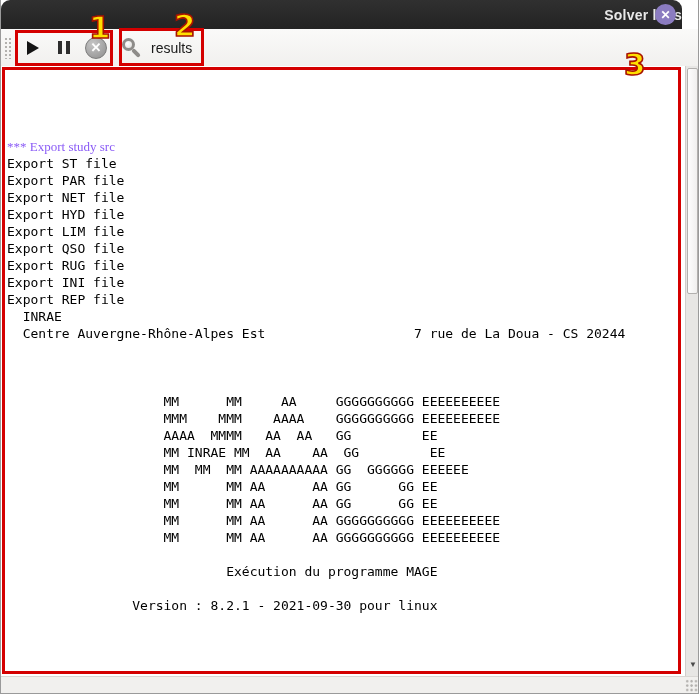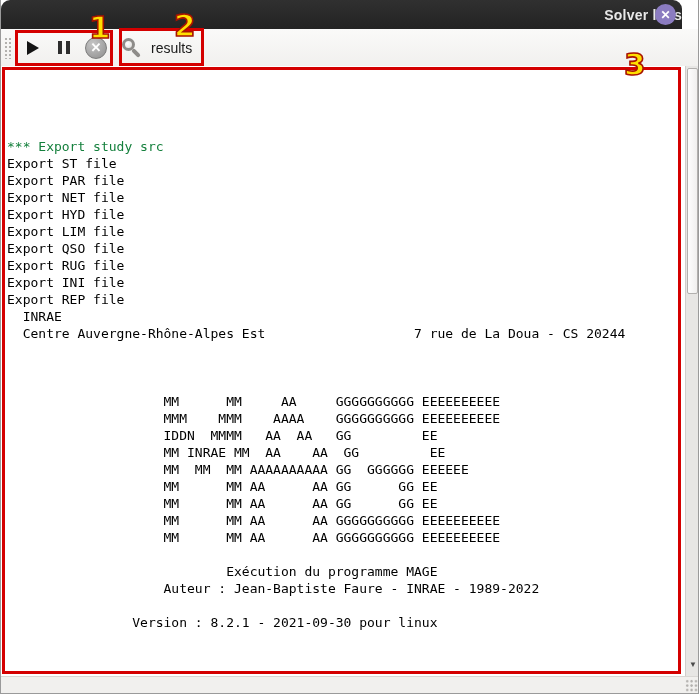--- a/index.html
+++ b/index.html
@@ -72,21 +72,21 @@
   .log-area {
     position:absolute; left:0; top:66px; width:699px; height:610px;
     background:#ffffff;
   }
   pre.log {
     position:absolute; left:6px; top:72px; margin:0;
     font-family:"DejaVu Sans Mono", monospace;
     font-size:13px; line-height:17px; color:#000000;
     white-space:pre;
   }
-  pre.log .heading { color:#15803d; }
+  pre.log .heading { color:#8b5cf6;font-family:Liberation Serif, serif; }
   
   .scrollbar {
     position:absolute; left:684px; top:66px; width:14px; height:610px;
     background:#e7e6e4; border-left:1px solid #cfcecc;
   }
   .sb-thumb {
     position:absolute; left:1px; top:2px; width:11px; height:226px;
     background:linear-gradient(to right,#fdfdfd,#f0efee);
     border:1px solid #b2b0ae; border-radius:2px;
   }
@@ -167,30 +167,29 @@
 </span><span class="plain">Export RUG file
 </span><span class="plain">Export INI file
 </span><span class="plain">Export REP file
 </span><span class="plain">  INRAE
 </span><span class="plain">  Centre Auvergne-Rhône-Alpes Est                   7 rue de La Doua - CS 20244
 </span><span class="plain">
 </span><span class="plain">
 </span><span class="plain">
 </span><span class="plain">                    MM      MM     AA     GGGGGGGGGG EEEEEEEEEE
 </span><span class="plain">                    MMM    MMM    AAAA    GGGGGGGGGG EEEEEEEEEE
-</span><span class="plain">                    IDDN  MMMM   AA  AA   GG         EE
+</span><span class="plain">                    AAAA  MMMM   AA  AA   GG         EE
 </span><span class="plain">                    MM INRAE MM  AA    AA  GG         EE
 </span><span class="plain">                    MM  MM  MM AAAAAAAAAA GG  GGGGGG EEEEEE
 </span><span class="plain">                    MM      MM AA      AA GG      GG EE
 </span><span class="plain">                    MM      MM AA      AA GG      GG EE
 </span><span class="plain">                    MM      MM AA      AA GGGGGGGGGG EEEEEEEEEE
 </span><span class="plain">                    MM      MM AA      AA GGGGGGGGGG EEEEEEEEEE
 </span><span class="plain">
 </span><span class="plain">                            Exécution du programme MAGE
-</span><span class="plain">                    Auteur : Jean-Baptiste Faure - INRAE - 1989-2022
 </span><span class="plain">
 </span><span class="plain">                Version : 8.2.1 - 2021-09-30 pour linux
 </span></pre>
   </div>
 
   <div class="scrollbar">
     <span class="sb-arrow sb-up">▲</span>
     <span class="sb-thumb"></span>
     <span class="sb-arrow sb-down">▼</span>
   </div>

